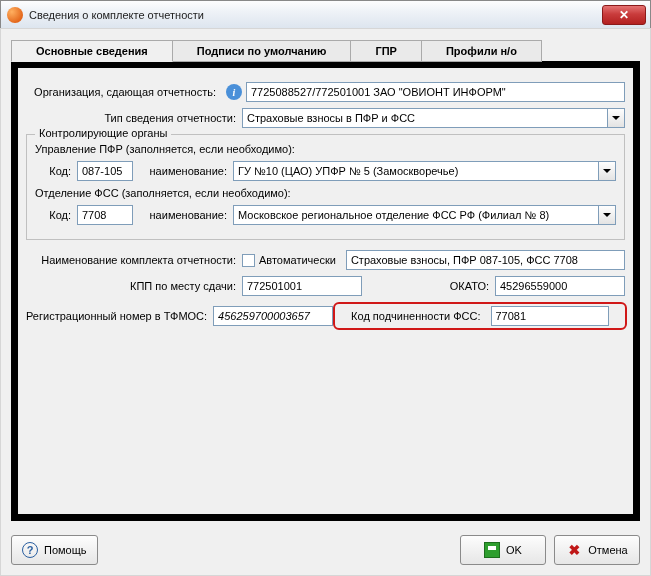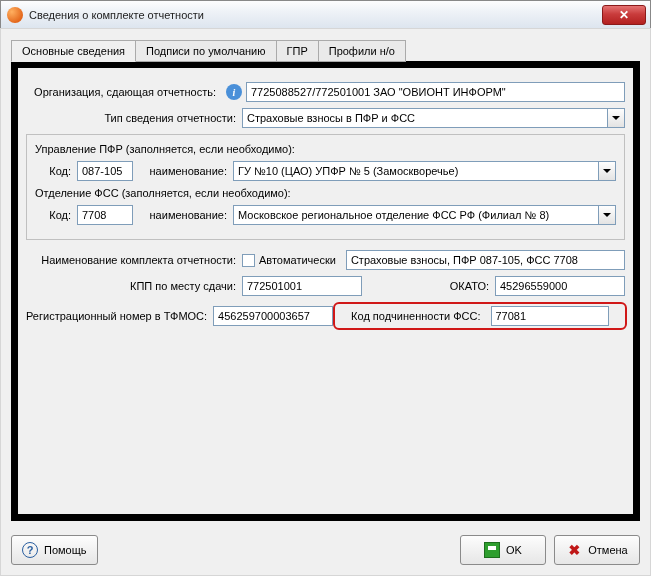--- a/index.html
+++ b/index.html
@@ -40,27 +40,28 @@
     position: absolute;
     top: 28px; left: 0; right: 0; bottom: 0;
     background: #f0f0f0;
     border: 1px solid #d6d6d6;
   }
   .tabbar {
     display: flex;
     margin: 10px 10px 0 10px;
   }
   .tab {
-    padding: 4px 10px;
+    padding: 4px 24px;
     border: 1px solid #aaa;
     background: #f0f0f0;
     margin-right: -1px;
     cursor: pointer;
     position: relative;
     top: 1px;
+    font-weight: bold;
   }
   .tab.active {
     background: #f0f0f0;
     border-bottom: 1px solid #f0f0f0;
     z-index: 2;
   }
   .tab.inactive { background: #eaeaea; }
   .tabpanel {
     border: 7px solid #000000;
     margin: 0 10px;
@@ -185,20 +186,21 @@
 
     <div class="row">
       <div class="label" style="width:216px">Тип сведения отчетности:</div>
       <div class="combo">
         <input type="text" value="Страховые взносы в ПФР и ФСС" style="">
         <div class="combo-btn"></div>
       </div>
     </div>
 
     <div class="groupbox">
+      <div class="groupbox-title">Контролирующие органы</div>
 
       <div class="row">
         <div>Управление ПФР (заполняется, если необходимо):</div>
       </div>
       <div class="row">
         <div class="label" style="width:42px">Код:</div>
         <input type="text" style="width: 56px;" value="087-105">
         <div class="label" style="width:100px">наименование:</div>
         <div class="combo">
           <input type="text" value="ГУ №10 (ЦАО) УПФР № 5 (Замоскворечье)" style="">
@@ -229,21 +231,21 @@
 
     <div class="row">
       <div class="label" style="width:216px">КПП по месту сдачи:</div>
       <input type="text" style="width: 120px;" value="772501001">
       <div class="label" style="flex:1">ОКАТО:</div>
       <input type="text" style="width: 130px;" value="45296559000">
     </div>
 
     <div class="row">
       <div class="label" style="width:216px">Регистрационный номер в ТФМОС:</div>
-      <input type="text" style="width: 120px;" value="456259700003657">
+      <input type="text" style="width: 120px; font-style: italic;" value="456259700003657">
       <div style="flex:1;display:flex;justify-content:flex-end">
         <div class="highlight-box">
           <div class="label">Код подчиненности ФСС:</div>
           <input type="text" style="width: 118px; margin-left: 4px;" value="77081">
         </div>
       </div>
     </div>
 
   </div>
 

